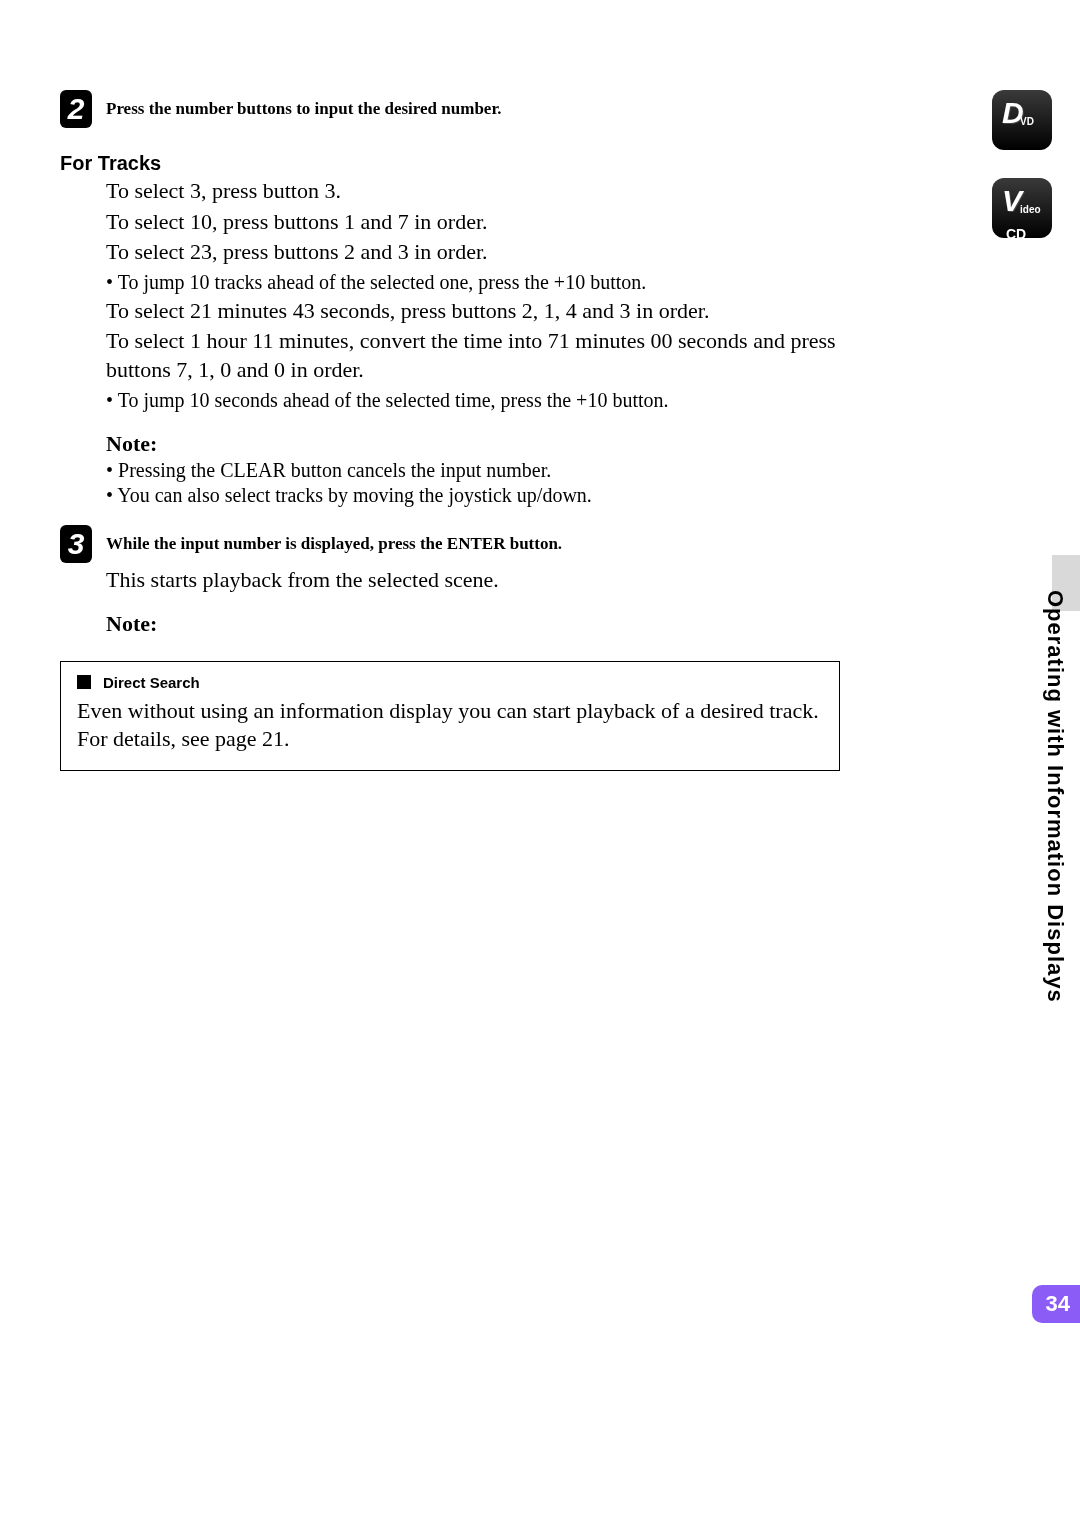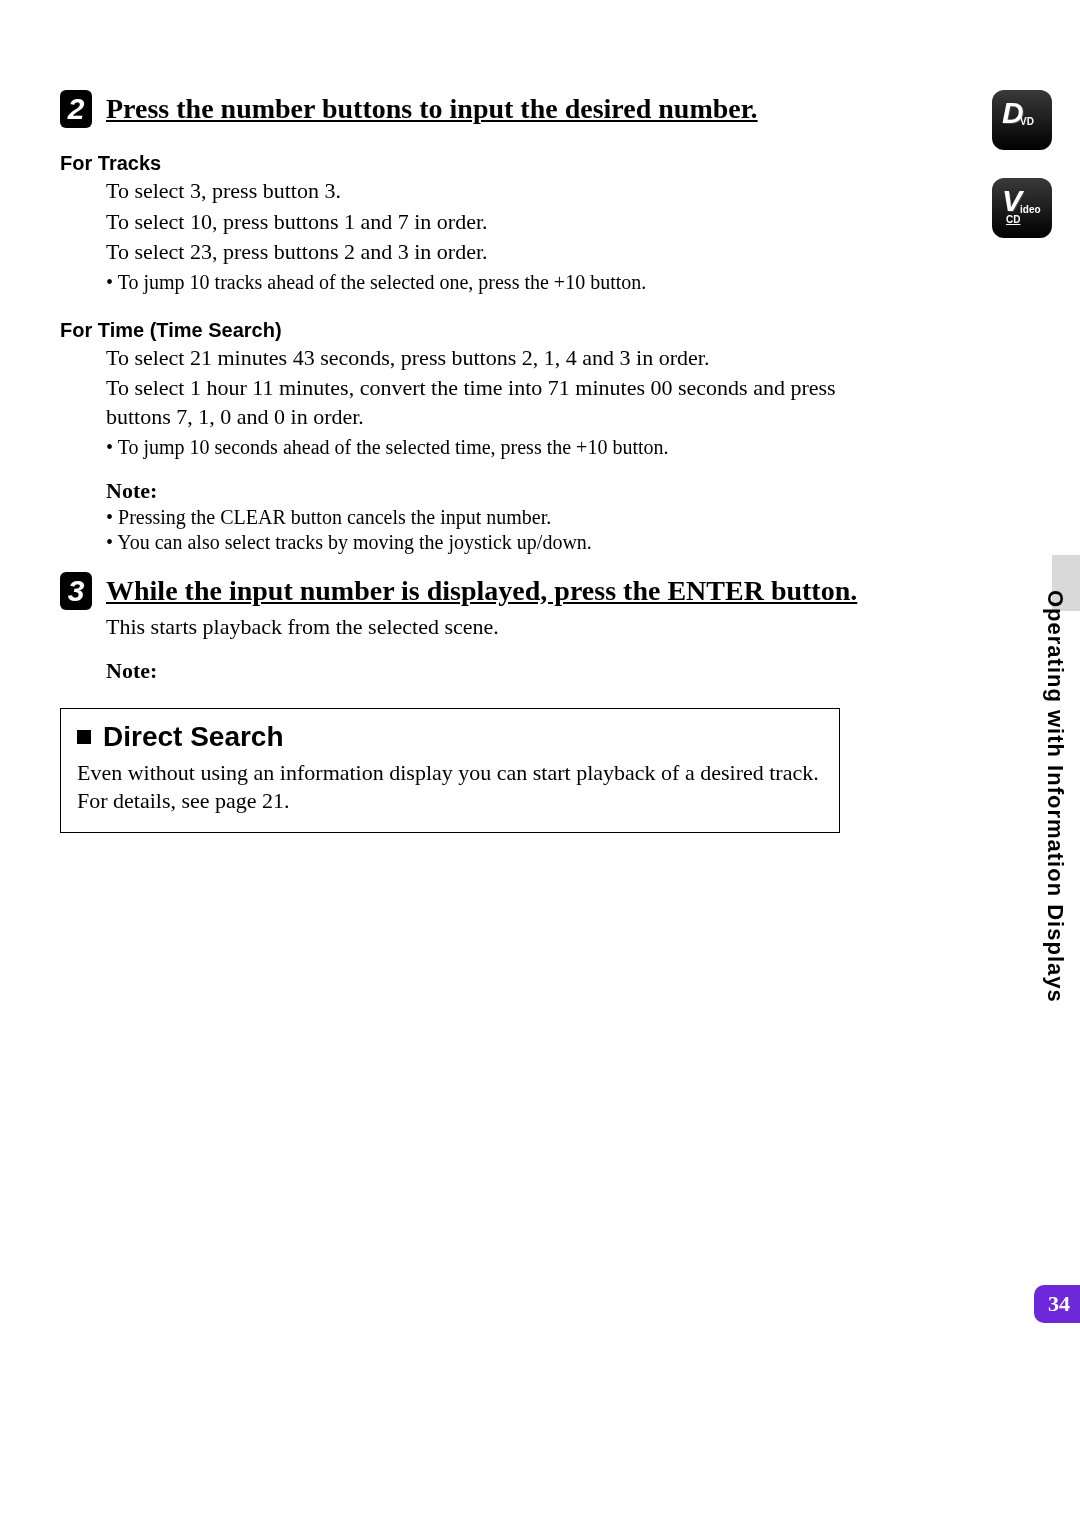--- a/index.html
+++ b/index.html
@@ -27,24 +27,23 @@
     font-family: Arial, Helvetica, sans-serif;
     font-weight: 900;
     font-style: italic;
     font-size: 30px;
     text-align: center;
     line-height: 38px;
     flex: 0 0 auto;
     margin-right: 14px;
   }
   .step-title {
-    font-size: 28px;
+    font-size: 17px;
     font-weight: bold;
     line-height: 38px;
-    text-decoration: underline;
   }
   .subhead {
     font-family: Arial, Helvetica, sans-serif;
     font-weight: bold;
     font-size: 20px;
     margin-top: 24px;
   }
   .body-block {
     margin-left: 46px;
     margin-top: 2px;
@@ -73,21 +72,21 @@
     border: 1px solid #000;
     margin-top: 24px;
     padding: 12px 16px 16px 16px;
     width: 780px;
   }
   .box-head-row {
     display: flex;
     align-items: center;
     font-family: Arial, Helvetica, sans-serif;
     font-weight: bold;
-    font-size: 28px;
+    font-size: 15px;
   }
   .box-square {
     width: 14px;
     height: 14px;
     background: #000;
     margin-right: 12px;
     flex: 0 0 auto;
   }
   .box-body {
     font-size: 22px;
@@ -130,24 +129,24 @@
     font-weight: 700;
     font-size: 10px;
     position: absolute;
     left: 28px;
     top: 26px;
   }
   .badge-sub2 {
     font-family: Arial, Helvetica, sans-serif;
     color: #fff;
     font-weight: 700;
-    font-size: 10px;
+    font-size: 14px;
     position: absolute;
     left: 14px;
-    top: 36px;
+    top: 48px;
     text-decoration: underline;
   }
 
   .side-tab {
     position: absolute;
     right: 0;
     top: 555px;
     width: 28px;
     height: 56px;
     background: #d9d9d9;
@@ -159,23 +158,23 @@
     writing-mode: vertical-rl;
     font-family: Arial, Helvetica, sans-serif;
     font-weight: bold;
     font-size: 22px;
     letter-spacing: 1px;
   }
   .page-badge {
     position: absolute;
     right: 0;
     bottom: 210px;
-    background: #6d28d9;
-    color: #fff;
-    font-family: Liberation Serif, serif;
+    background: #8b5cf6;
+    color: #fff;
+    font-family: Liberation Sans, sans-serif;
     font-weight: bold;
     font-size: 22px;
     border-radius: 10px 0 0 10px;
     padding: 6px 10px 6px 14px;
   }
 </style>
 </head>
 <body>
 
 <div class="content">
@@ -186,21 +185,20 @@
   </div>
 
   <div class="subhead">For Tracks</div>
   <div class="body-block">
     <div class="body-line">To select 3, press button 3.</div>
     <div class="body-line">To select 10, press buttons 1 and 7 in order.</div>
     <div class="body-line">To select 23, press buttons 2 and 3 in order.</div>
     <div class="small-line">• To jump 10 tracks ahead of the selected one, press the +10 button.</div>
   </div>
 
-  <div class="subhead">For Time (Time Search)</div>
   <div class="body-block">
     <div class="body-line">To select 21 minutes 43 seconds, press buttons 2, 1, 4 and 3 in order.</div>
     <div class="body-line">To select 1 hour 11 minutes, convert the time into 71 minutes 00 seconds and press buttons 7, 1, 0 and 0 in order.</div>
     <div class="small-line">• To jump 10 seconds ahead of the selected time, press the +10 button.</div>
   </div>
 
   <div class="note-label">Note:</div>
   <div class="note-item">•  Pressing the CLEAR button cancels the input number.</div>
   <div class="note-item">•  You can also select tracks by moving the joystick up/down.</div>
 

